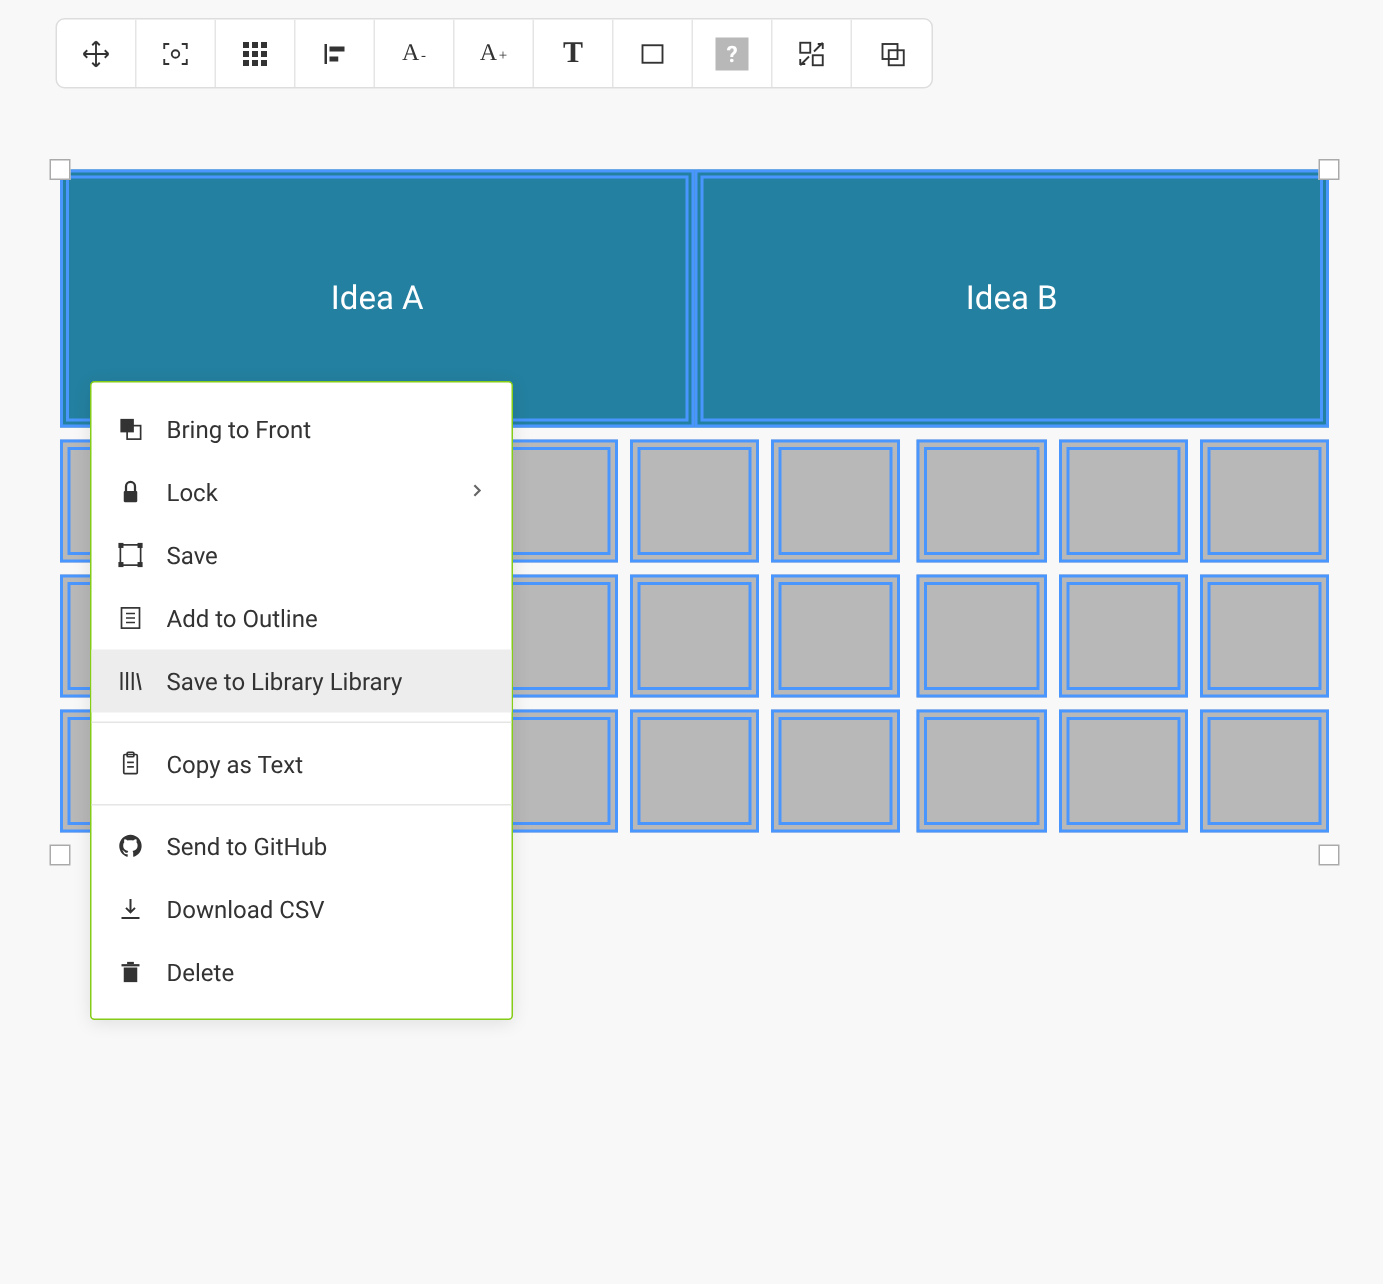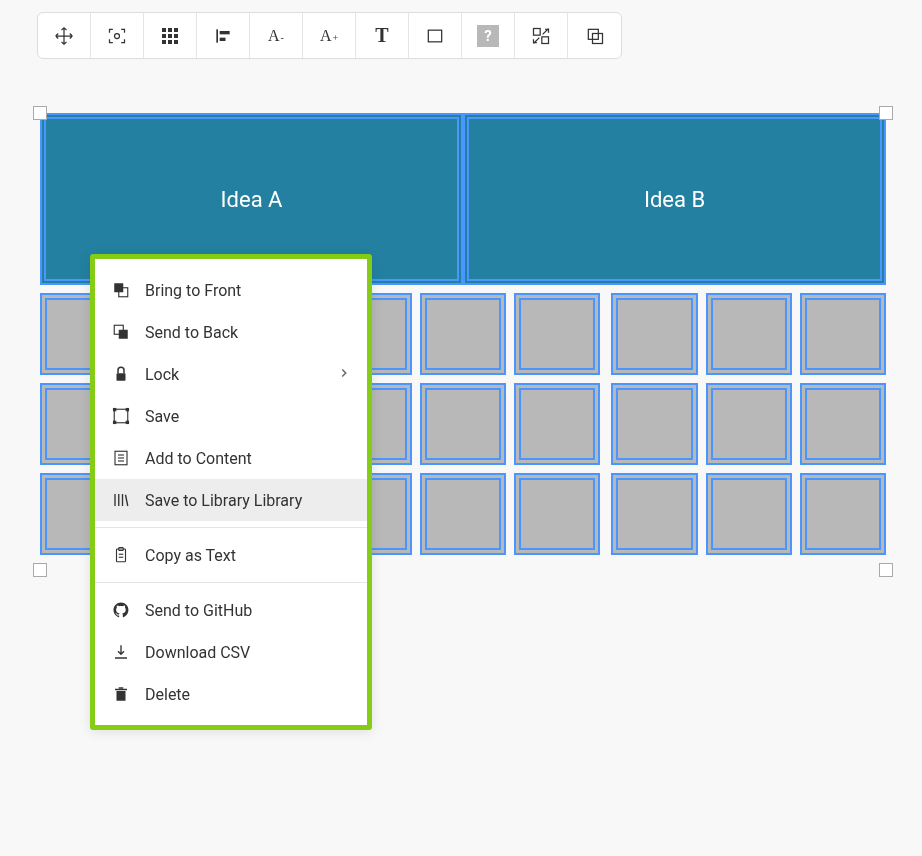--- a/index.html
+++ b/index.html
@@ -97,26 +97,25 @@
       outline: 2px solid #4a96ff;
       outline-offset: -7px;
       height: 82px;
     }
     .context-menu {
       position: absolute;
       top: 254px;
       left: 60px;
       width: 282px;
       background: #fff;
-      border: 5px solid #84cc16;
+      border: 1px solid #84cc16;
       border-radius: 3px;
       box-shadow: 0 2px 12px rgba(0,0,0,0.1);
       padding: 10px 0;
       z-index: 10;
-      margin-left: 30px;
     }
     .menu-item {
       display: flex;
       align-items: center;
       height: 42px;
       padding: 0 16px;
       cursor: pointer;
       color: #333;
       font-size: 16px;
       position: relative;
@@ -320,29 +319,20 @@
         <span class="icon">
           <svg viewBox="0 0 24 24" width="18" height="18">
             <rect x="3" y="3" width="12" height="12" fill="currentColor"></rect>
             <rect x="9" y="9" width="12" height="12" fill="none" stroke="currentColor" stroke-width="1.5"></rect>
           </svg>
         </span>
         <span>Bring to Front</span>
       </div>
       <div class="menu-item">
         <span class="icon">
-          <svg viewBox="0 0 24 24" width="18" height="18">
-            <rect x="9" y="9" width="12" height="12" fill="currentColor"></rect>
-            <rect x="3" y="3" width="12" height="12" fill="none" stroke="currentColor" stroke-width="1.5"></rect>
-          </svg>
-        </span>
-        <span>Send to Back</span>
-      </div>
-      <div class="menu-item">
-        <span class="icon">
           <svg viewBox="0 0 24 24" width="18" height="18" fill="currentColor">
             <rect x="6" y="11" width="12" height="10" rx="1"></rect>
             <path d="M8 11V7a4 4 0 018 0v4" fill="none" stroke="currentColor" stroke-width="2"></path>
           </svg>
         </span>
         <span>Lock</span>
         <span class="chevron"><svg viewBox="0 0 24 24" width="14" height="14" fill="none" stroke="currentColor" stroke-width="2.5">
             <path d="M9 6l6 6-6 6"></path>
           </svg></span>
       </div>
@@ -360,21 +350,21 @@
       </div>
       <div class="menu-item">
         <span class="icon">
           <svg viewBox="0 0 24 24" width="18" height="18" fill="none" stroke="currentColor" stroke-width="1.5">
             <rect x="4" y="3" width="16" height="18"></rect>
             <line x1="8" y1="8" x2="16" y2="8"></line>
             <line x1="8" y1="12" x2="16" y2="12"></line>
             <line x1="8" y1="16" x2="16" y2="16"></line>
           </svg>
         </span>
-        <span>Add to Content</span>
+        <span>Add to Outline</span>
       </div>
       <div class="menu-item highlighted">
         <span class="icon">
           <svg viewBox="0 0 24 24" width="18" height="18" fill="none" stroke="currentColor" stroke-width="1.8">
             <line x1="4" y1="4" x2="4" y2="20"></line>
             <line x1="9" y1="4" x2="9" y2="20"></line>
             <line x1="14" y1="4" x2="14" y2="20"></line>
             <line x1="18" y1="5" x2="21" y2="20"></line>
           </svg>
         </span>

